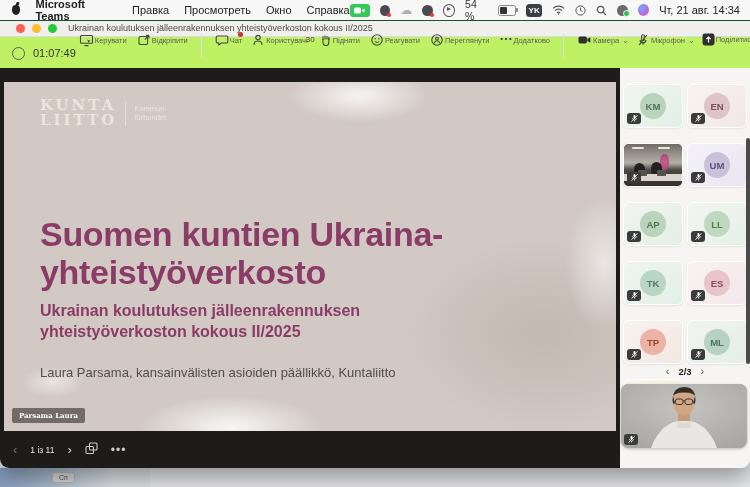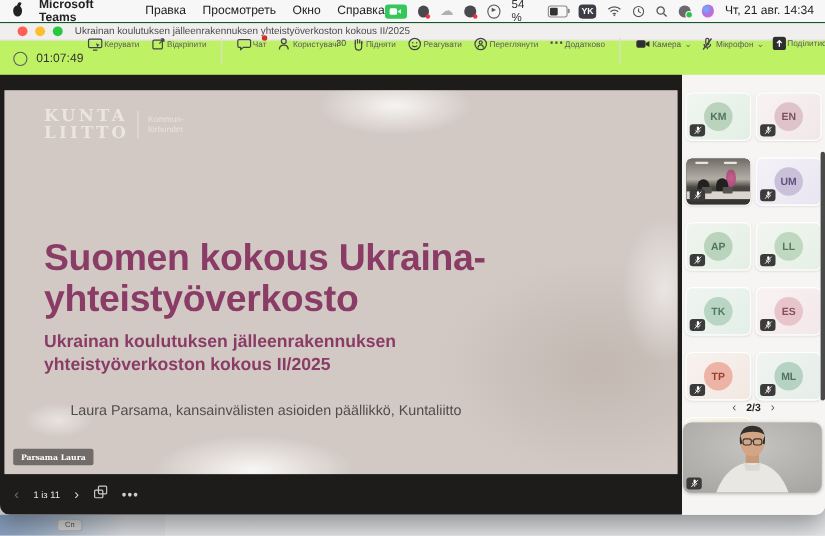--- a/index.html
+++ b/index.html
@@ -91,21 +91,21 @@
   .logo{position:absolute;left:36px;top:16px;display:flex;align-items:center;gap:8px;
         color:#ece5db;}
   .logo-main{font-family:"DejaVu Serif",serif;font-weight:bold;font-size:15px;
              letter-spacing:3px;line-height:1.02;}
   .logo-div{width:1px;height:25px;background:rgba(236,229,219,.8);}
   .logo-sub{font-size:7.5px;line-height:1.25;color:rgba(236,229,219,.9);}
   .slide-title{position:absolute;left:36px;top:133px;font-size:34px;font-weight:bold;
                color:#8a3c66;line-height:1.13;letter-spacing:-.3px;}
   .slide-sub{position:absolute;left:36px;top:219px;font-size:16px;font-weight:bold;
              color:#8a3c66;line-height:1.3;}
-  .slide-pres{position:absolute;left:36px;top:283px;font-size:13px;color:#514d4b;margin-left:24px;}
+  .slide-pres{position:absolute;left:36px;top:283px;font-size:13px;color:#514d4b;}
   .name-tag{position:absolute;left:8px;bottom:8px;background:rgba(104,100,97,.92);color:#fff;
             font-family:"DejaVu Serif",serif;font-weight:bold;font-size:7px;
             padding:3px 7px;border-radius:2px;}
   .stage-bar{position:absolute;left:0;right:0;bottom:0;height:37px;display:flex;
              align-items:center;gap:13px;padding-left:13px;color:#d6d6d6;}
   .nav-chev{font-size:13px;line-height:13px;}
   .nav-chev.dim{color:#6e6e6e;}
   .nav-pos{font-size:8.5px;color:#e6e6e6;}
   .stage-more{color:#cfcfcf;font-size:12px;letter-spacing:1px;}
 
@@ -350,21 +350,21 @@
               <div>KUNTA</div>
               <div>LIITTO</div>
             </div>
             <div class="logo-div"></div>
             <div class="logo-sub">
               <div>Kommun-</div>
               <div>förbundet</div>
             </div>
           </div>
           <div class="slide-title">
-            <div>Suomen kokous Ukraina-</div>
+            <div>Suomen kuntien Ukraina-</div>
             <div>yhteistyöverkosto</div>
           </div>
           <div class="slide-sub">
             <div>Ukrainan koulutuksen jälleenrakennuksen</div>
             <div>yhteistyöverkoston kokous II/2025</div>
           </div>
           <div class="slide-pres">Laura Parsama, kansainvälisten asioiden päällikkö, Kuntaliitto</div>
           <div class="name-tag">Parsama Laura</div>
         </div>
         <div class="stage-bar">

